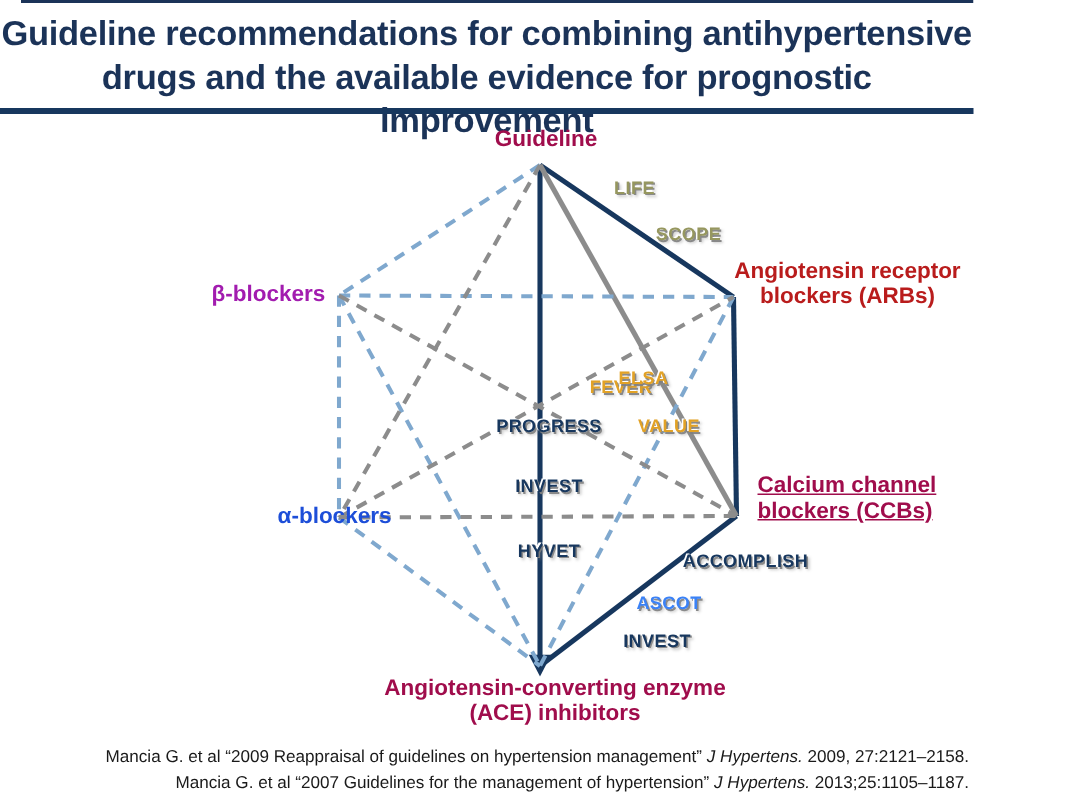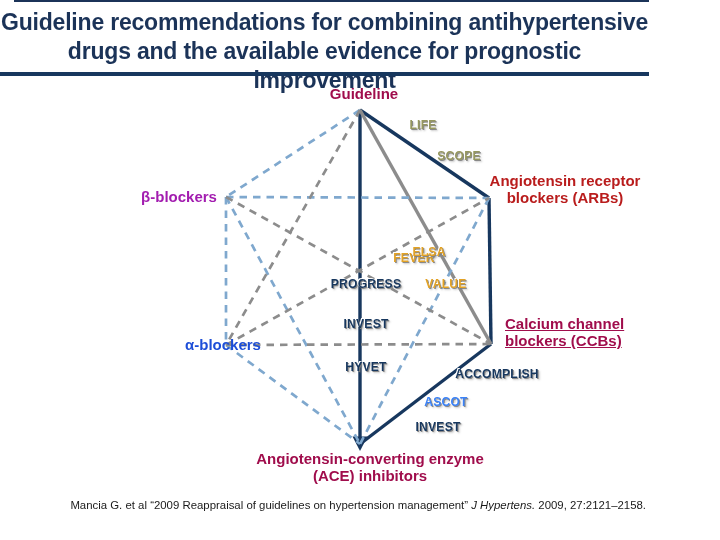--- a/index.html
+++ b/index.html
@@ -77,14 +77,15 @@
       <div class="trial-label" style="left: 446px; top: 284px; color: rgb(226, 162, 38);">VALUE</div>
       <div class="trial-label" style="left: 366px; top: 324px; color: rgb(23, 55, 94);">INVEST</div>
       <div class="trial-label" style="left: 366px; top: 367px; color: rgb(23, 55, 94);">HYVET</div>
       <div class="trial-label" style="left: 497px; top: 374px; color: rgb(23, 55, 94);">ACCOMPLISH</div>
       <div class="trial-label" style="left: 446px; top: 402px; color: #3b82f6;">ASCOT</div>
       <div class="trial-label" style="left: 417px; top: 427px; color: rgb(23, 55, 94); padding-left: 42px;">INVEST</div>
     </div>
 
   <div class="citations">
     <div><span>Mancia G. et al “2009 Reappraisal of guidelines on hypertension management” </span><span class="journal">J Hypertens.</span><span> 2009, 27:2121–2158.</span></div>
+    <div><span>Mancia G. et al “2007 Guidelines for the management of hypertension” </span><span class="journal">J Hypertens.</span><span> 2013;25:1105–1187.</span></div>
   </div>
 </div>
 
 </body></html>

